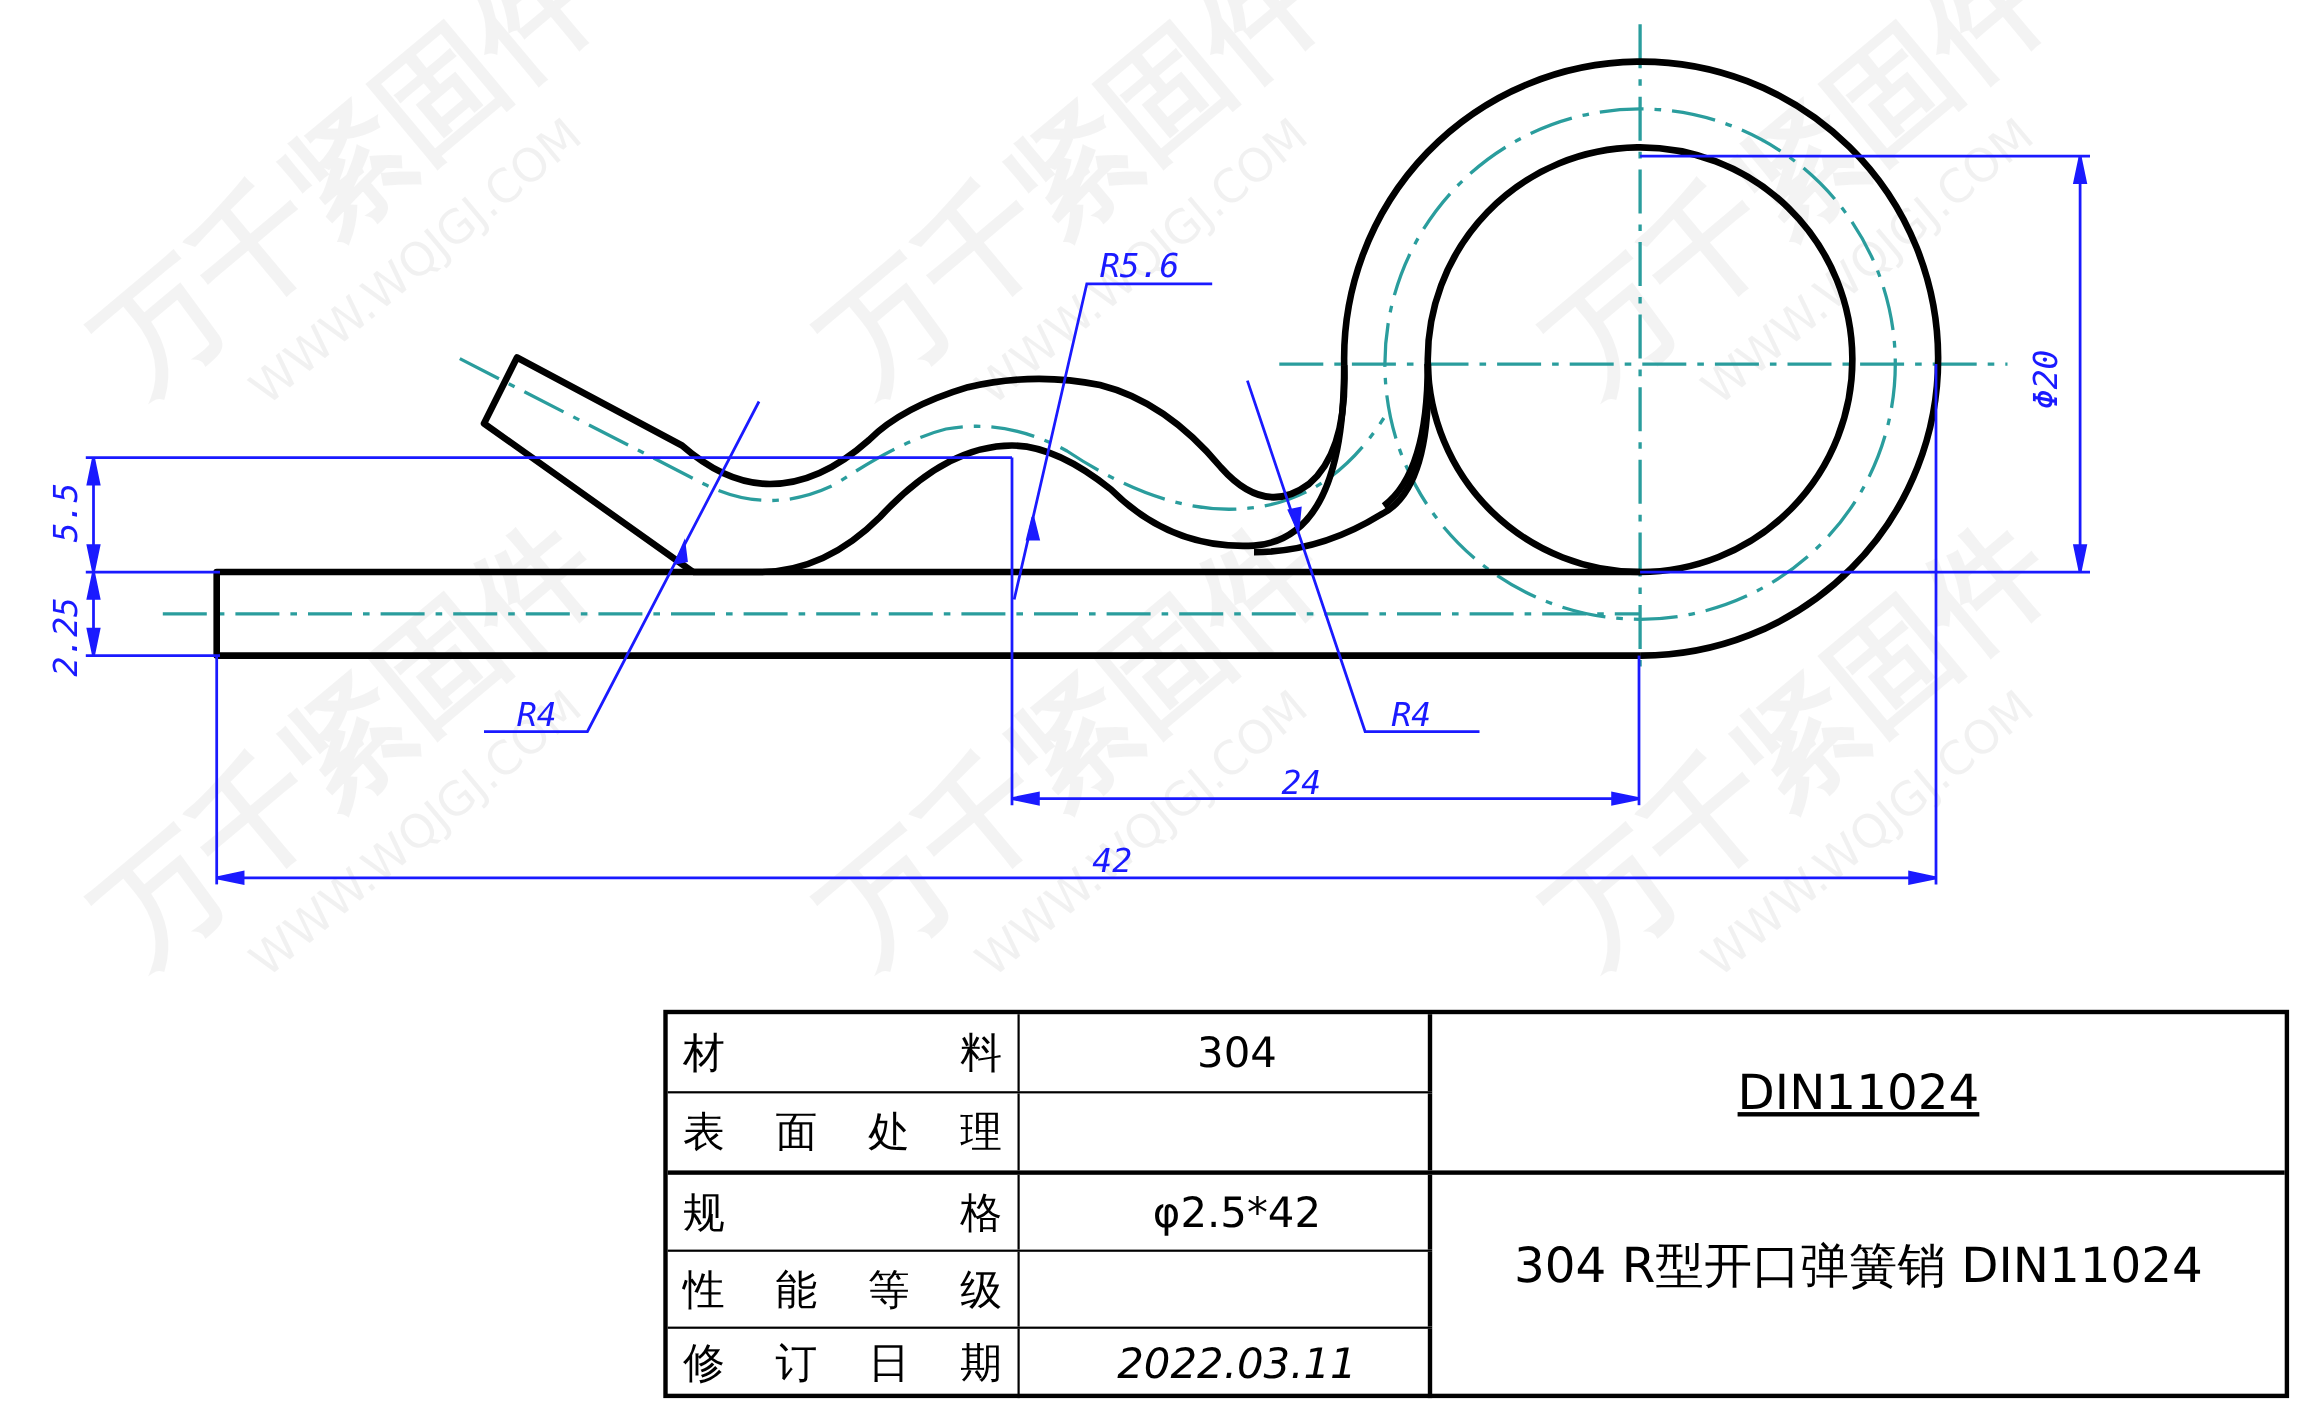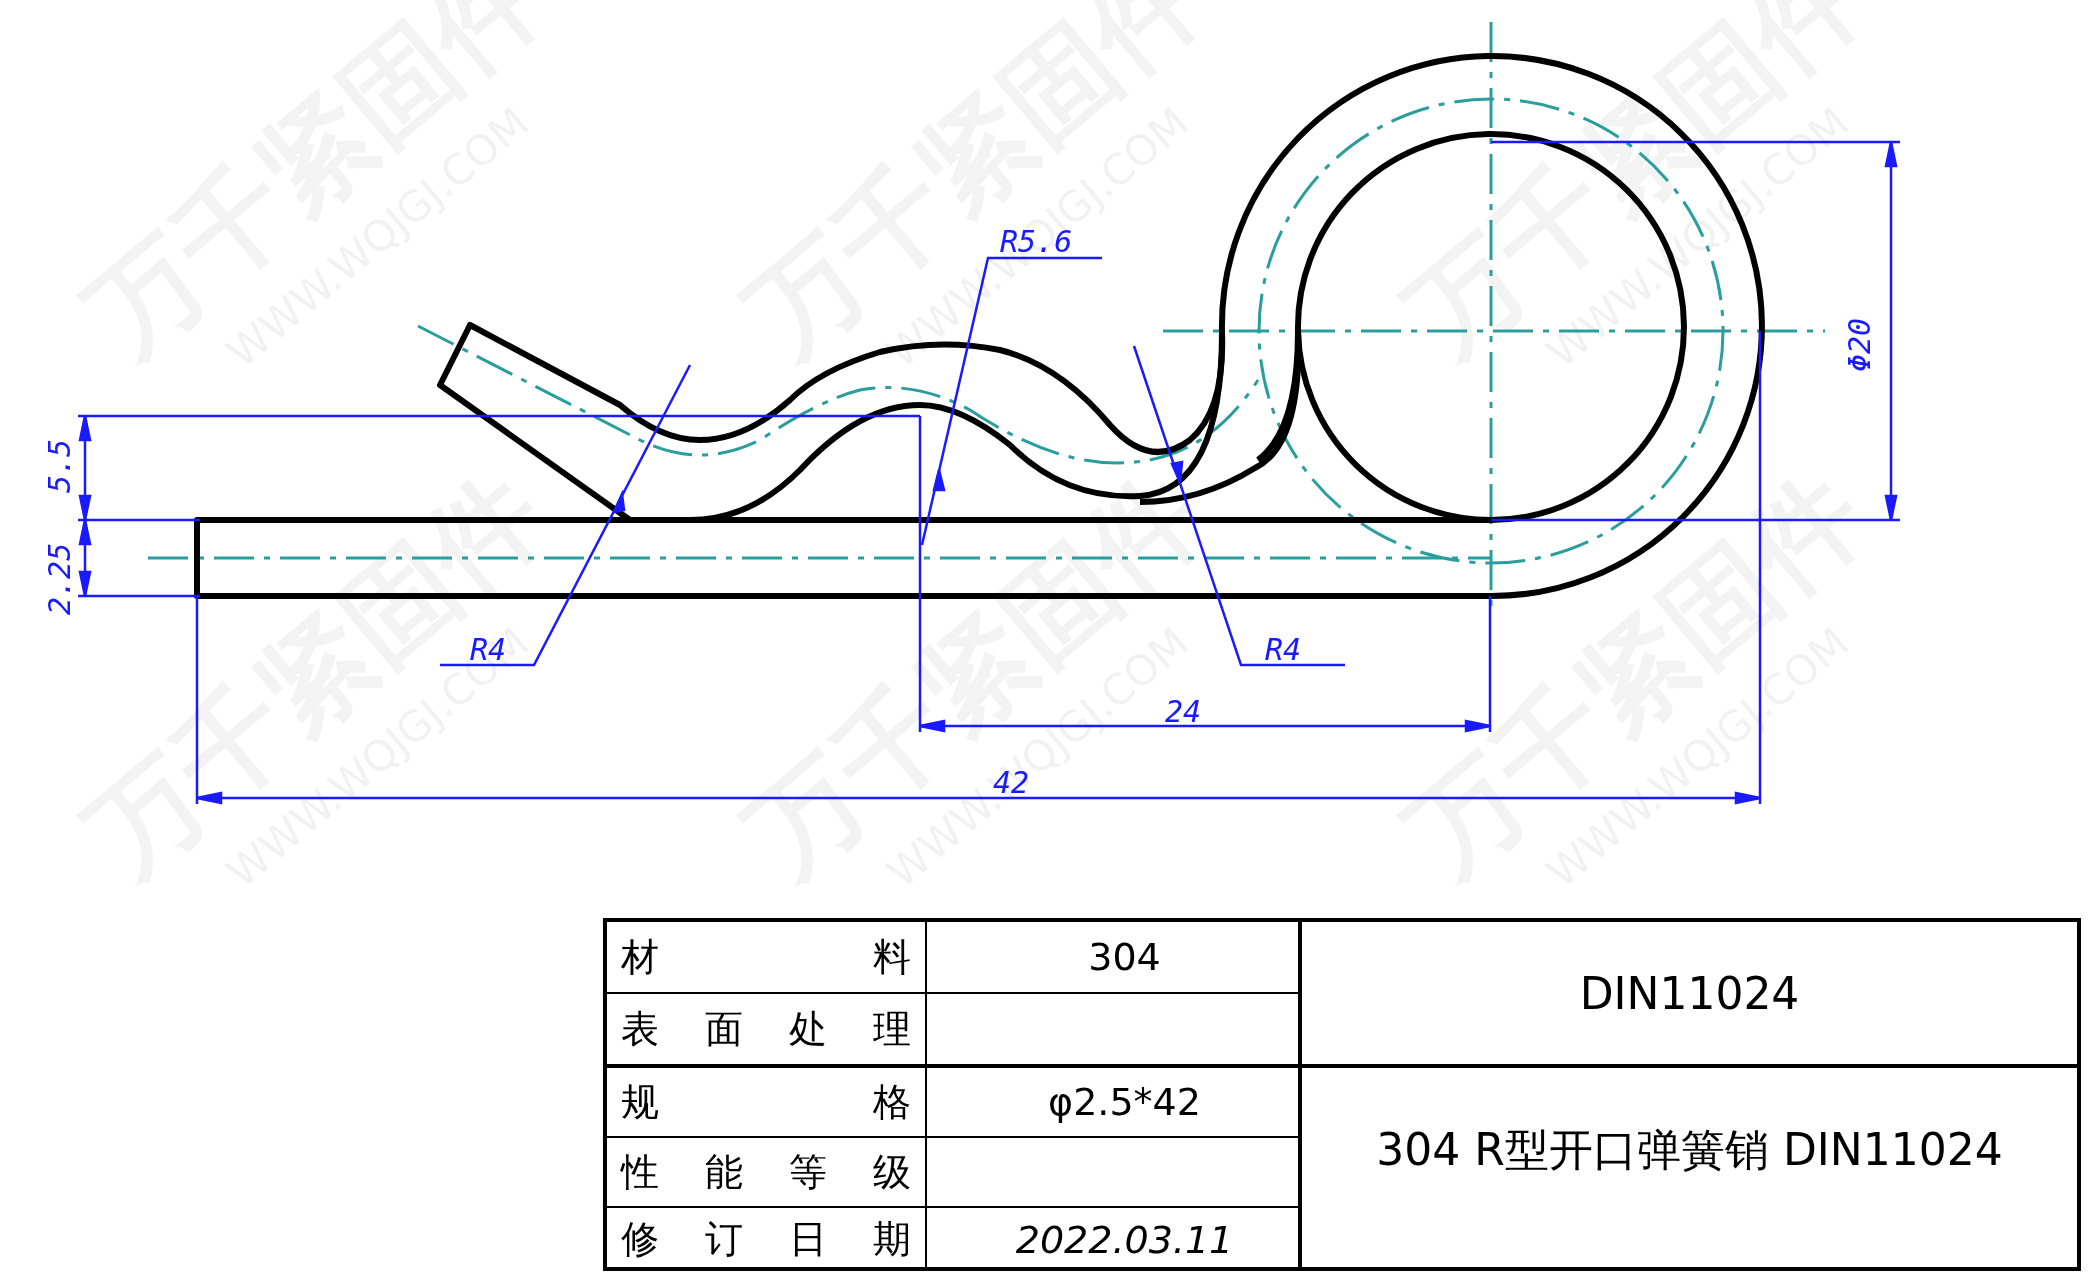--- a/index.html
+++ b/index.html
@@ -163,15 +163,15 @@
   <div class="hline" style="top:284px;"></div>
 
   <div class="tb-cell tb-label" style="top:286px;height:63px;">
     <span>修</span>
     <span>订</span>
     <span>日</span>
     <span>期</span>
   </div>
   <div class="tb-cell tb-value" style="top:286px;height:63px;font-style:italic;">2022.03.11</div>
 
-  <div class="tb-cell tb-right" style="top:0;height:142px;">DIN11024</div>
+  <div class="tb-cell tb-right" style="top:0;height:142px;text-decoration:underline;">DIN11024</div>
   <div class="tb-cell tb-right" style="top:146px;height:164px;">304 R型开口弹簧销 DIN11024</div>
 </div>
 
 </body></html>

